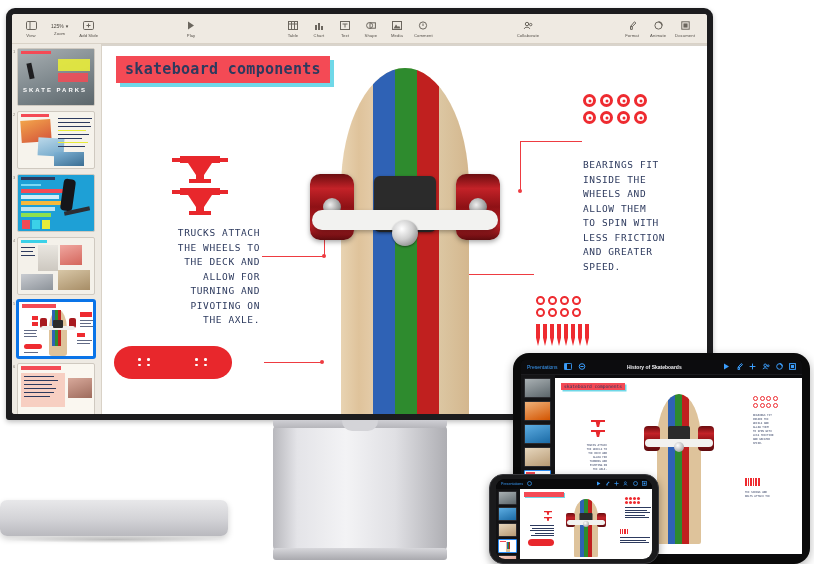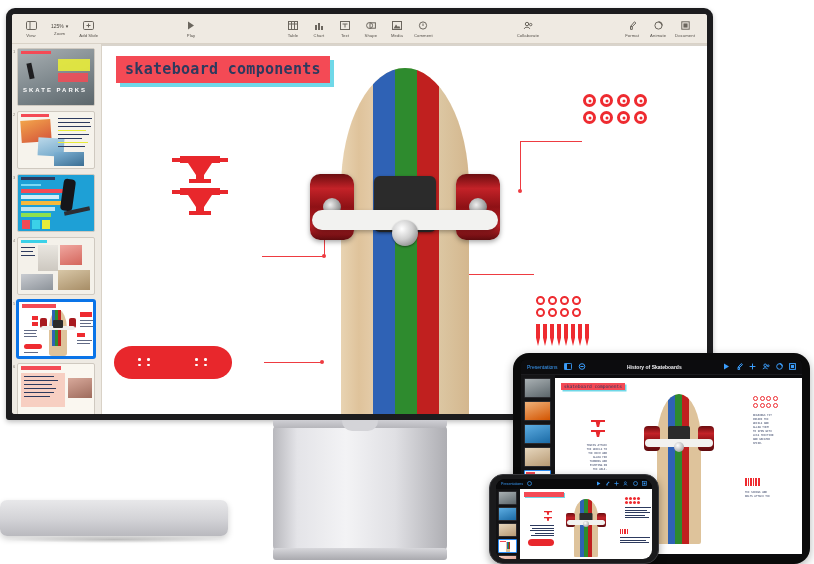--- a/index.html
+++ b/index.html
@@ -564,32 +564,47 @@
         <div class="truck-icon" style="left:70px;top:142px;">
           <svg width="56" height="28" viewBox="0 0 56 28">
             <rect x="0" y="2" width="56" height="4" fill="#e8272c"></rect>
             <rect x="8" y="0" width="40" height="7" fill="#e8272c"></rect>
             <polygon points="16,7 40,7 32,19 24,19" fill="#e8272c"></polygon>
             <rect x="24" y="19" width="8" height="5" fill="#e8272c"></rect>
             <rect x="17" y="23" width="22" height="4" fill="#e8272c"></rect>
           </svg>
         </div>
 
+        <div class="mono-txt" id="txt-trucks">TRUCKS ATTACH
+THE WHEELS TO
+THE DECK AND
+ALLOW FOR
+TURNING AND
+PIVOTING ON
+THE AXLE.</div>
 
         <div class="bearings-grid" style="left:481px;top:48px;">
           <div class="bearing"></div>
           <div class="bearing"></div>
           <div class="bearing"></div>
           <div class="bearing"></div>
           <div class="bearing"></div>
           <div class="bearing"></div>
           <div class="bearing"></div>
           <div class="bearing"></div>
         </div>
 
+        <div class="mono-txt" id="txt-bearings">BEARINGS FIT
+INSIDE THE
+WHEELS AND
+ALLOW THEM
+TO SPIN WITH
+LESS FRICTION
+AND GREATER
+SPEED.</div>
 
         <div class="bolts-grid" style="left:434px;top:250px;">
           <div class="bolt"></div>
           <div class="bolt"></div>
           <div class="bolt"></div>
           <div class="bolt"></div>
           <div class="bolt"></div>
           <div class="bolt"></div>
           <div class="bolt"></div>
           <div class="bolt"></div>

